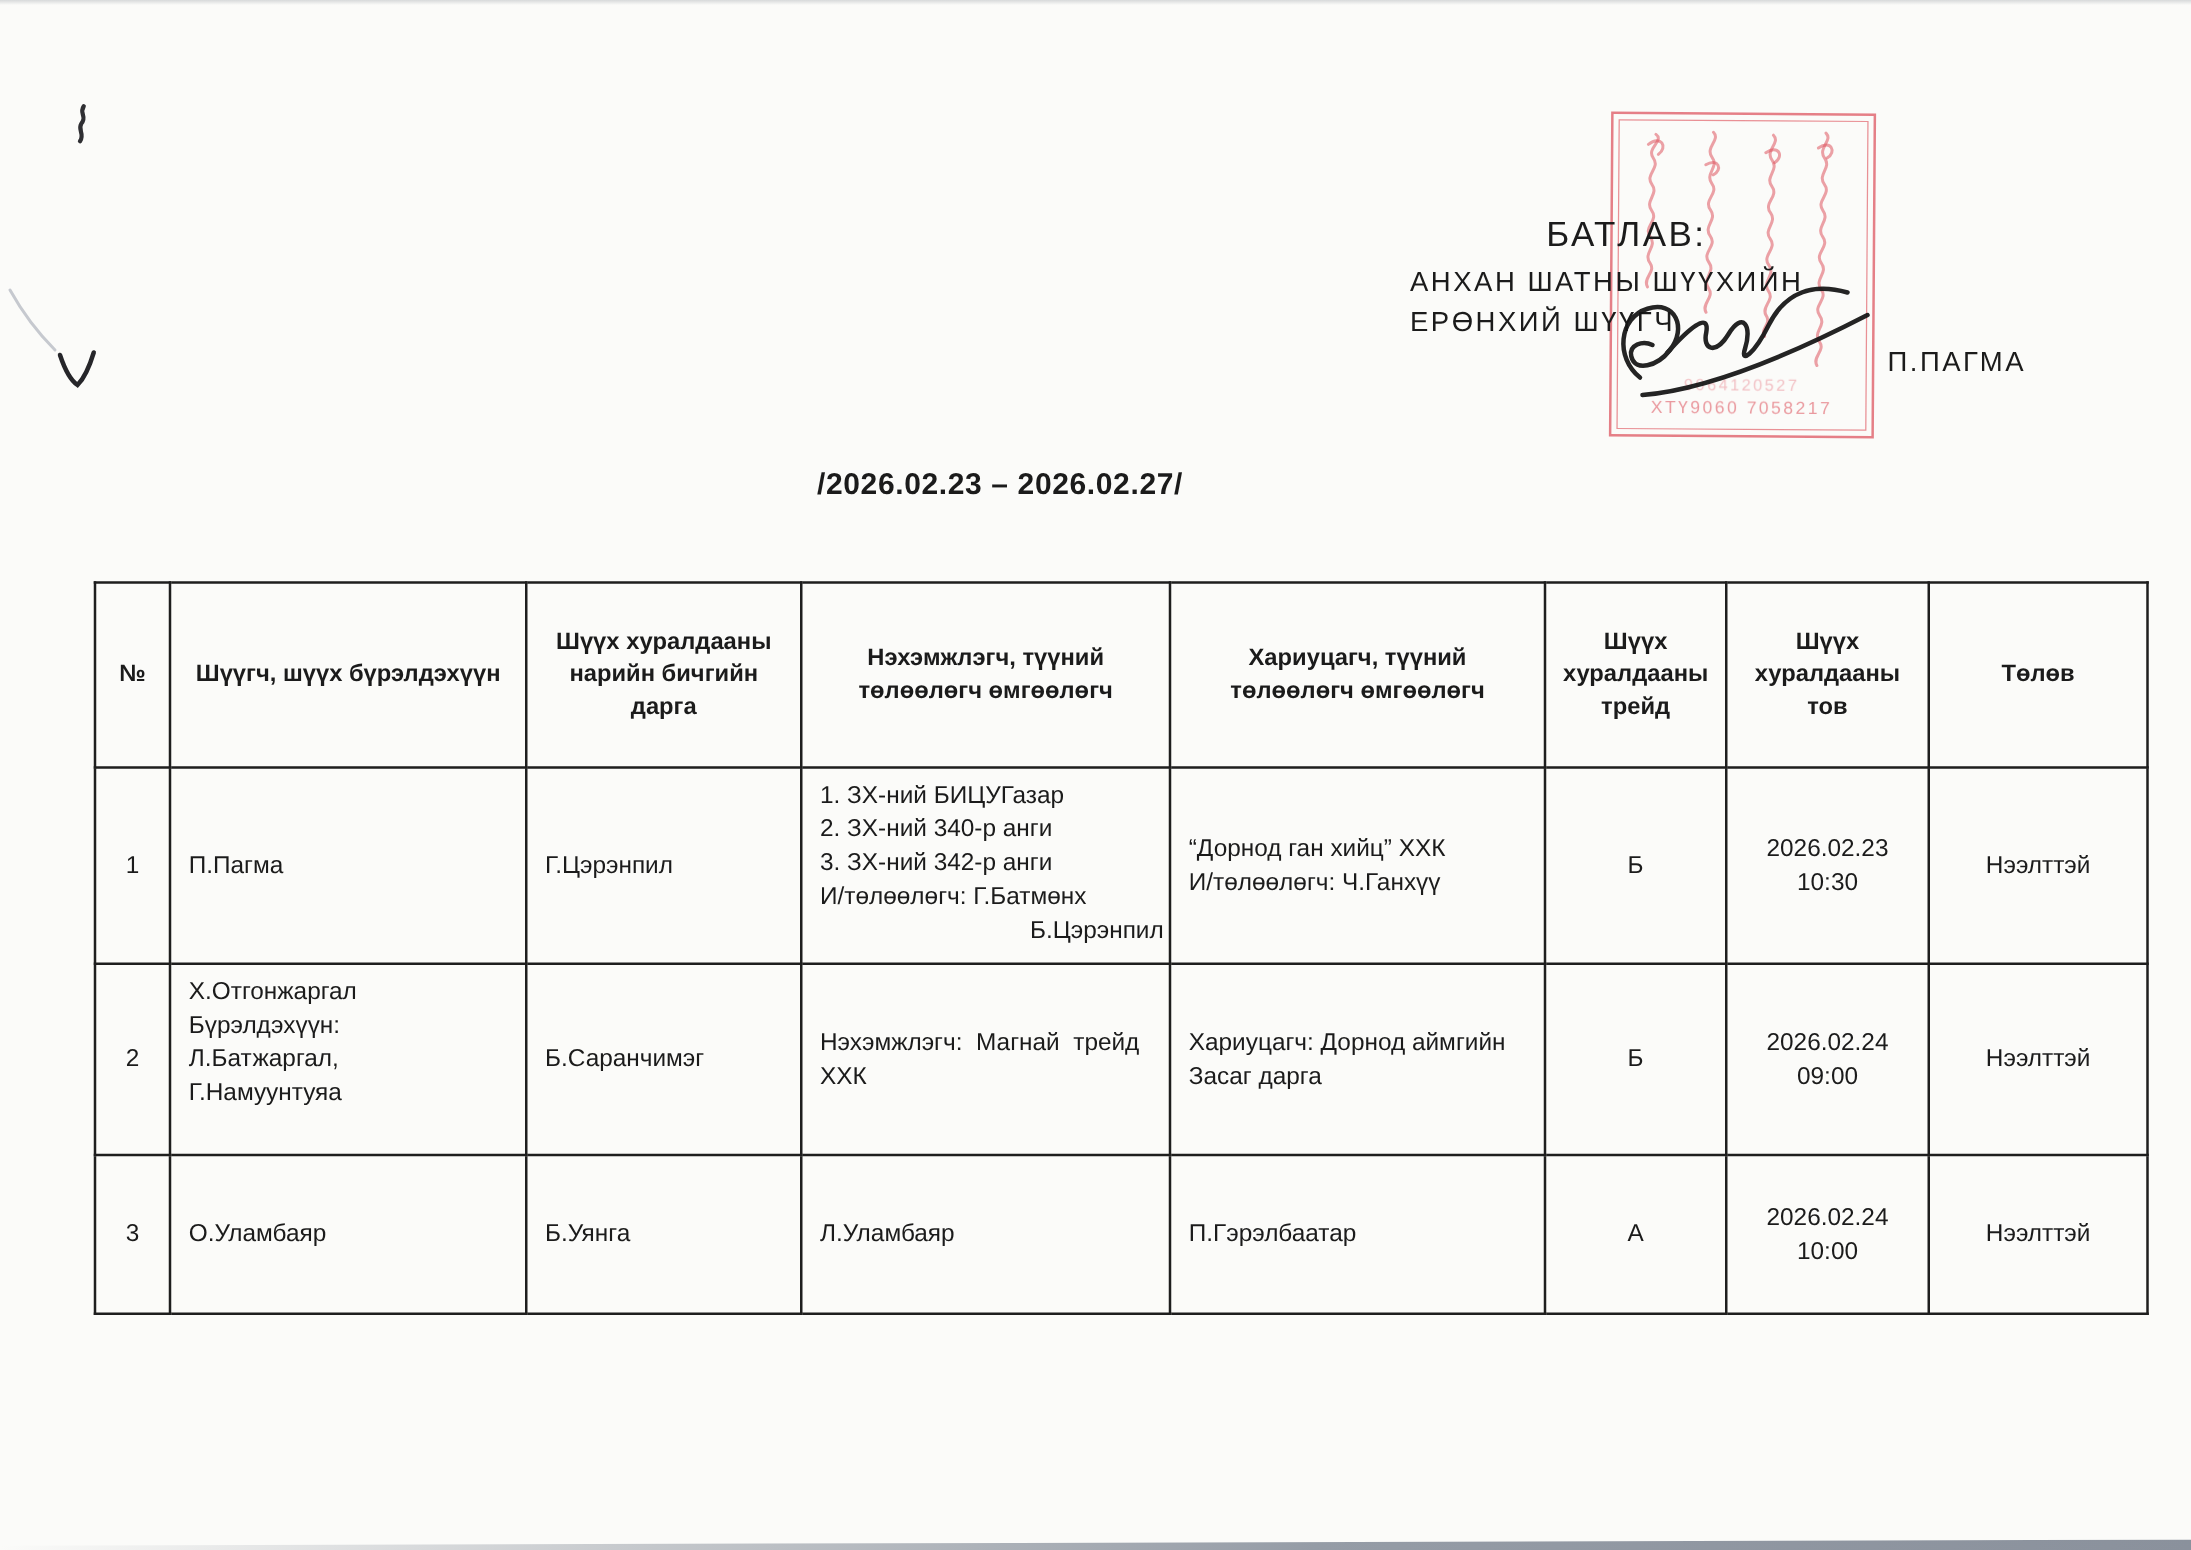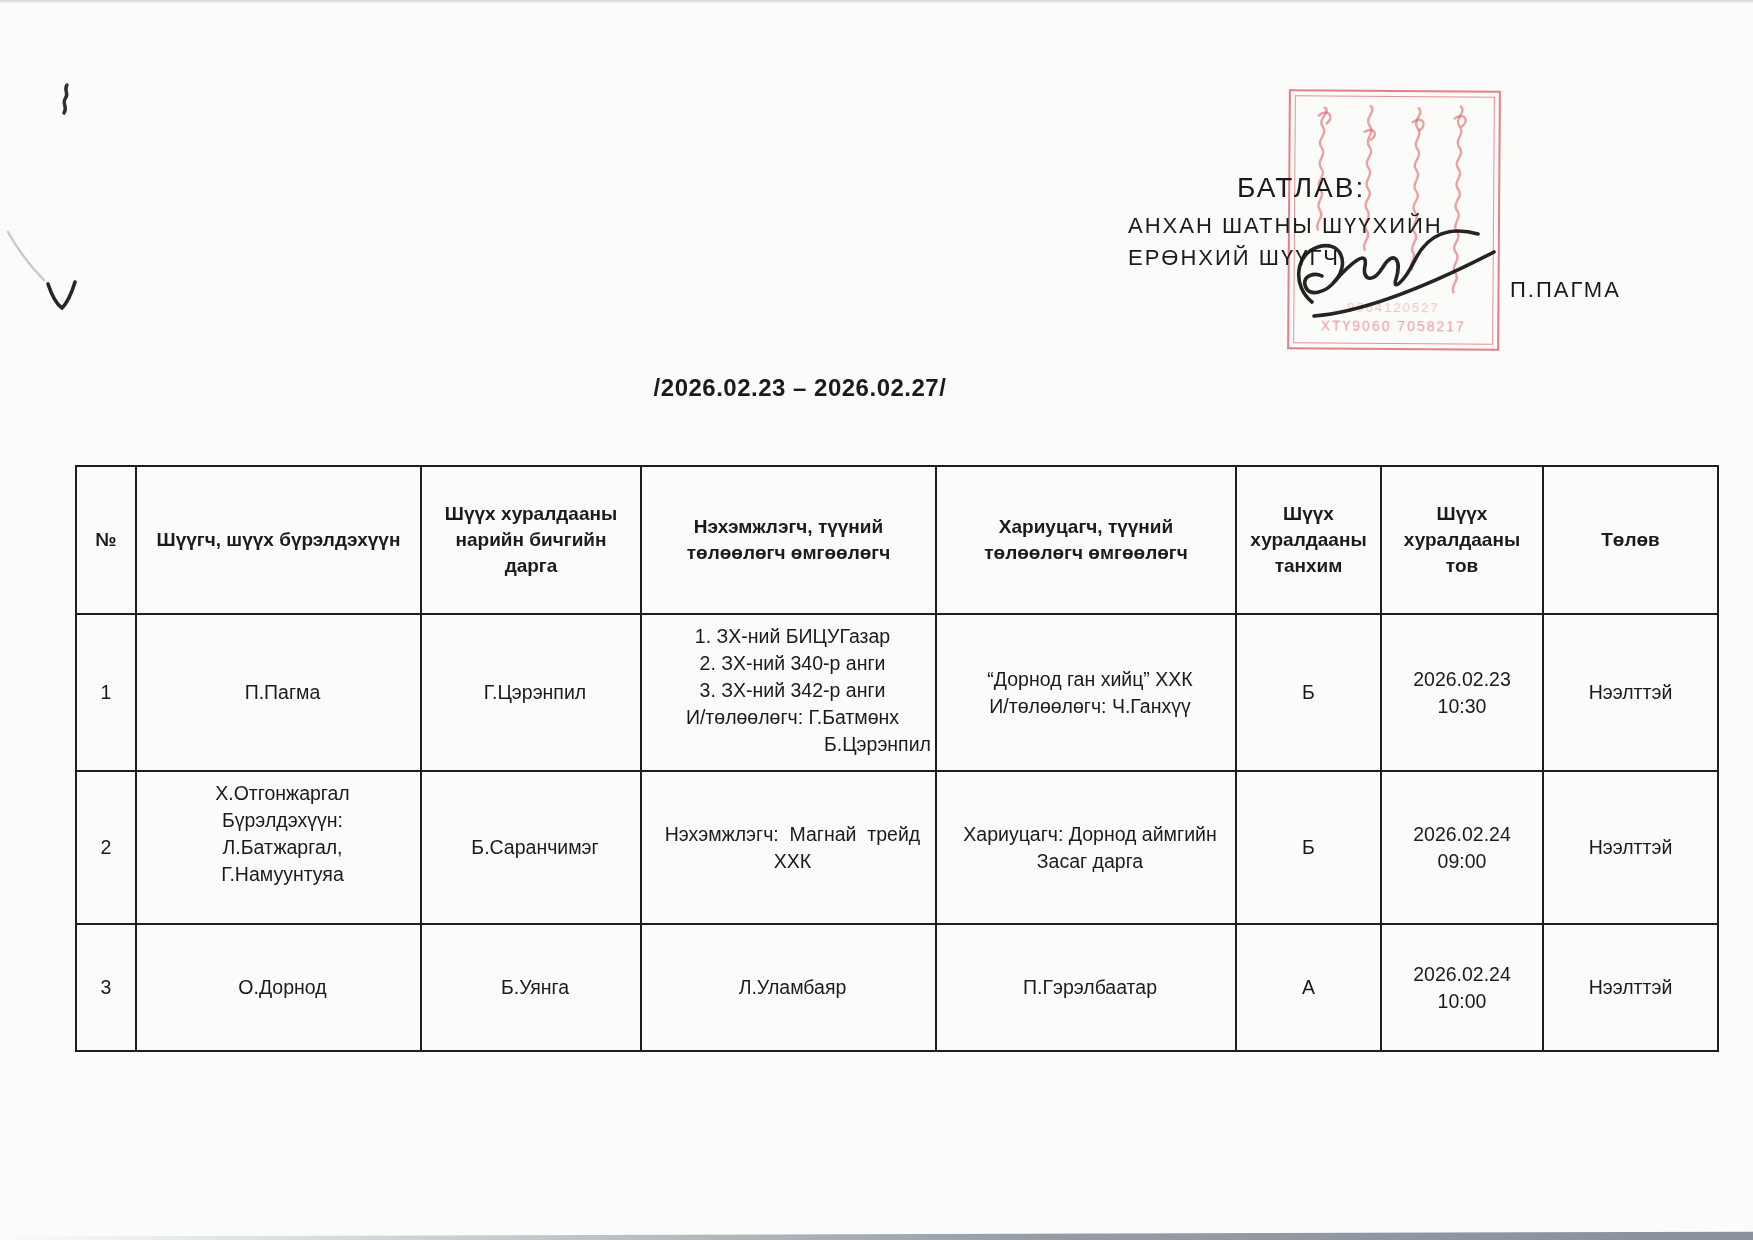--- a/index.html
+++ b/index.html
@@ -36,21 +36,21 @@
   table.schedule{position:absolute;left:75px;top:465px;width:1642px;
     border-collapse:collapse;table-layout:fixed;}
   .schedule th,.schedule td{border:2px solid #1e1e1e;}
   .schedule th{font-size:19px;font-weight:bold;text-align:center;vertical-align:middle;
     line-height:26px;padding:4px 10px;}
   .schedule thead tr{height:148px;}
   .schedule tbody tr:nth-child(1){height:157px;}
   .schedule tbody tr:nth-child(2){height:153px;}
   .schedule tbody tr:nth-child(3){height:127px;}
   .schedule td{font-size:19.5px;line-height:27px;vertical-align:middle;
-    white-space:pre;padding:4px 6px 4px 14px;overflow:hidden;text-align:center;}
+    white-space:pre;padding:4px 6px 4px 14px;overflow:hidden;}
   .schedule td:nth-child(1),.schedule td:nth-child(6),
   .schedule td:nth-child(7),.schedule td:nth-child(8){text-align:center;padding-left:6px;}
   .schedule tbody tr:nth-child(1) td:nth-child(4){vertical-align:top;padding-top:8px;}
   .schedule tbody tr:nth-child(2) td:nth-child(2){vertical-align:top;padding-top:8px;}
 </style>
 </head>
 <body>
 
 <div class="edge-top"></div>
 <div class="edge-bottom"></div>
@@ -107,21 +107,21 @@
     <col style="width:162px">
       <col style="width:175px">
   </colgroup>
   <thead>
     <tr>
         <th>№</th>
         <th>Шүүгч, шүүх бүрэлдэхүүн</th>
         <th>Шүүх хуралдааны нарийн бичгийн дарга</th>
         <th>Нэхэмжлэгч, түүний төлөөлөгч өмгөөлөгч</th>
         <th>Хариуцагч, түүний төлөөлөгч өмгөөлөгч</th>
-        <th>Шүүх хуралдааны танхим</th>
+        <th>Шүүх хуралдааны трейд</th>
         <th>Шүүх хуралдааны тов</th>
         <th>Төлөв</th>
       </tr>
   </thead>
   <tbody>
       <tr>
         <td>1</td>
         <td>П.Пагма</td>
         <td>Г.Цэрэнпил</td>
         <td>1. ЗХ-ний БИЦУГазар
@@ -147,21 +147,21 @@
 ХХК</td>
         <td>Хариуцагч: Дорнод аймгийн
 Засаг дарга</td>
         <td>Б</td>
         <td>2026.02.24
 09:00</td>
         <td>Нээлттэй</td>
       </tr>
       <tr>
         <td>3</td>
-        <td>О.Дорнод</td>
+        <td>О.Уламбаяр</td>
         <td>Б.Уянга</td>
         <td>Л.Уламбаяр</td>
         <td>П.Гэрэлбаатар</td>
         <td>А</td>
         <td>2026.02.24
 10:00</td>
         <td>Нээлттэй</td>
       </tr>
     </tbody>
 </table>

